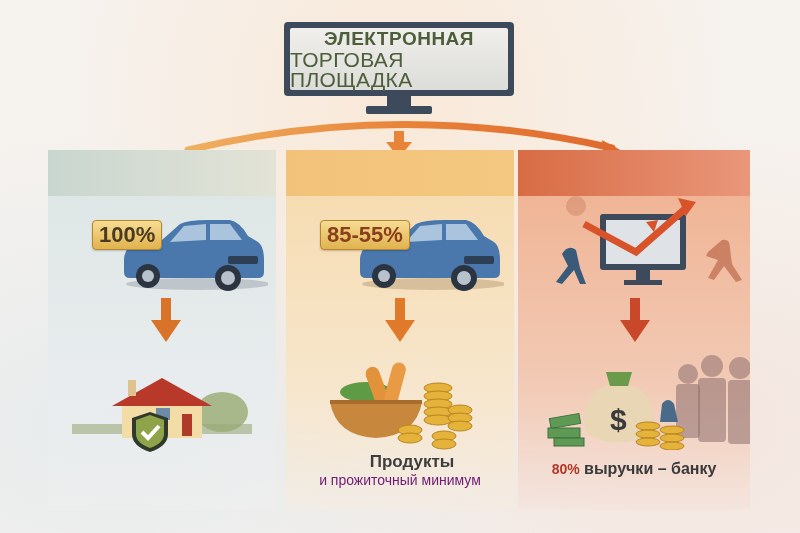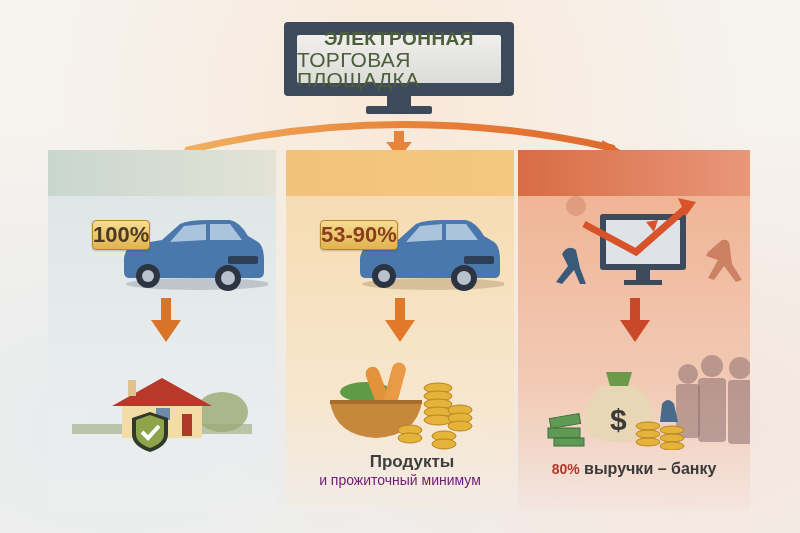--- a/index.html
+++ b/index.html
@@ -12,21 +12,21 @@
       position: absolute; inset: 0;
       background:
         radial-gradient(ellipse at 50% 20%, rgba(250,230,210,0.8), rgba(246,242,238,0) 60%),
         radial-gradient(ellipse at 15% 80%, rgba(220,230,235,0.6), rgba(0,0,0,0) 50%),
         radial-gradient(ellipse at 85% 80%, rgba(240,215,205,0.5), rgba(0,0,0,0) 50%);
     }
     
     .monitor { position: absolute; left: 284px; top: 22px; width: 230px; height: 100px; }
     .monitor-screen {
       position: absolute; left: 0; top: 0; width: 230px; height: 74px;
-      background: #3c4a5c; border-radius: 4px; box-sizing: border-box; padding: 13px;
+      background: #3c4a5c; border-radius: 4px; box-sizing: border-box; padding: 6px;
     }
     .monitor-inner {
       width: 100%; height: 100%; background: linear-gradient(#f0efec, #dcdcd8);
       border-radius: 2px; display: flex; flex-direction: column; align-items: center; justify-content: center;
     }
     .monitor-line1 { font-weight: bold; font-size: 19px; color: #4d5e3a; letter-spacing: 0.5px; line-height: 22px; }
     .monitor-line2 { font-weight: normal; font-size: 21px; color: #4d5e3a; letter-spacing: 0.3px; line-height: 20px; }
     .monitor-neck { position: absolute; left: 103px; top: 74px; width: 24px; height: 12px; background: #3c4a5c; }
     .monitor-base { position: absolute; left: 82px; top: 84px; width: 66px; height: 8px; background: #3c4a5c; border-radius: 2px; }
 
@@ -41,21 +41,21 @@
     .p1 .panel-header { background: linear-gradient(90deg, #c9d6d0, #e3e3d6); }
     .p1 .panel-body { background: linear-gradient(#dfe7e6, #e8ecee 60%, rgba(240,240,240,0.4)); }
     .p2 { left: 286px; }
     .p2 .panel-header { background: linear-gradient(90deg, #f2c27a, #f4c880); }
     .p2 .panel-body { background: linear-gradient(#f6dcb2, #f7e6cc 60%, rgba(245,236,226,0.5)); }
     .p3 { left: 518px; width: 232px; }
     .p3 .panel-header { background: linear-gradient(90deg, #d86c45, #e9977a); }
     .p3 .panel-body { background: linear-gradient(#f0b596, #f2cab5 60%, rgba(244,226,220,0.5)); }
 
     .badge {
-      position: absolute; height: 30px; padding: 0 0; box-sizing: border-box;
+      position: absolute; height: 30px; padding: 0 6px; box-sizing: border-box;
       background: linear-gradient(#f6dc93, #e0b34e); border: 1px solid #b8862e; border-radius: 4px;
       font-weight: bold; font-size: 22px; line-height: 28px; z-index: 2;
       box-shadow: 0 1px 2px rgba(0,0,0,0.2);
     }
     .badge-1 { left: 44px; top: 70px; color: #4a3a22; }
     .badge-2 { left: 34px; top: 70px; color: #8a3e1c; }
 
     .down-arrow { position: absolute; width: 30px; height: 44px; }
     .caption { position: absolute; width: 100%; text-align: center; }
     .cap-title { font-size: 17px; color: #3d3d3d; font-weight: bold; padding-left: 24px; }
@@ -124,21 +124,21 @@
     <rect x="110" y="42" width="10" height="22" fill="#b03a2a"></rect>
     <path d="M60,46 L78,40 L96,46 L96,62 Q96,74 78,80 Q60,74 60,62 Z" fill="#2f3a2a"></path>
     <path d="M64,48 L78,43 L92,48 L92,62 Q92,71 78,76 Q64,71 64,62 Z" fill="#8ea34a"></path>
     <polyline points="70,60 76,66 87,54" stroke="#fff" stroke-width="4" fill="none"></polyline>
   </svg>
 </div>
 
 <div class="panel p2">
   <div class="panel-header"></div>
   <div class="panel-body"></div>
-  <div class="badge badge-2">53-90%</div>
+  <div class="badge badge-2">85-55%</div>
   <svg style="position:absolute;left:68px;top:62px" width="150" height="80">
     <ellipse cx="80" cy="72" rx="72" ry="6" fill="rgba(120,90,50,0.25)"></ellipse>
     <path d="M6,48 Q6,34 20,32 L44,28 L62,12 Q70,8 90,8 L112,8 Q122,10 130,24 L140,30 Q146,34 146,48 L146,60 Q146,66 140,66 L12,66 Q6,66 6,60 Z" fill="#4a78ad"></path>
     <path d="M66,14 L88,12 L88,28 L52,30 Z" fill="#a9c4dc"></path>
     <path d="M92,12 L112,12 L124,28 L92,28 Z" fill="#a9c4dc"></path>
     <rect x="110" y="44" width="30" height="8" rx="2" fill="#2d3f55"></rect>
     <circle cx="30" cy="64" r="12" fill="#2b3440"></circle>
       <circle cx="30" cy="64" r="6" fill="#b8c2cc"></circle>
     <circle cx="110" cy="66" r="13" fill="#2b3440"></circle>
       <circle cx="110" cy="66" r="7" fill="#b8c2cc"></circle>

